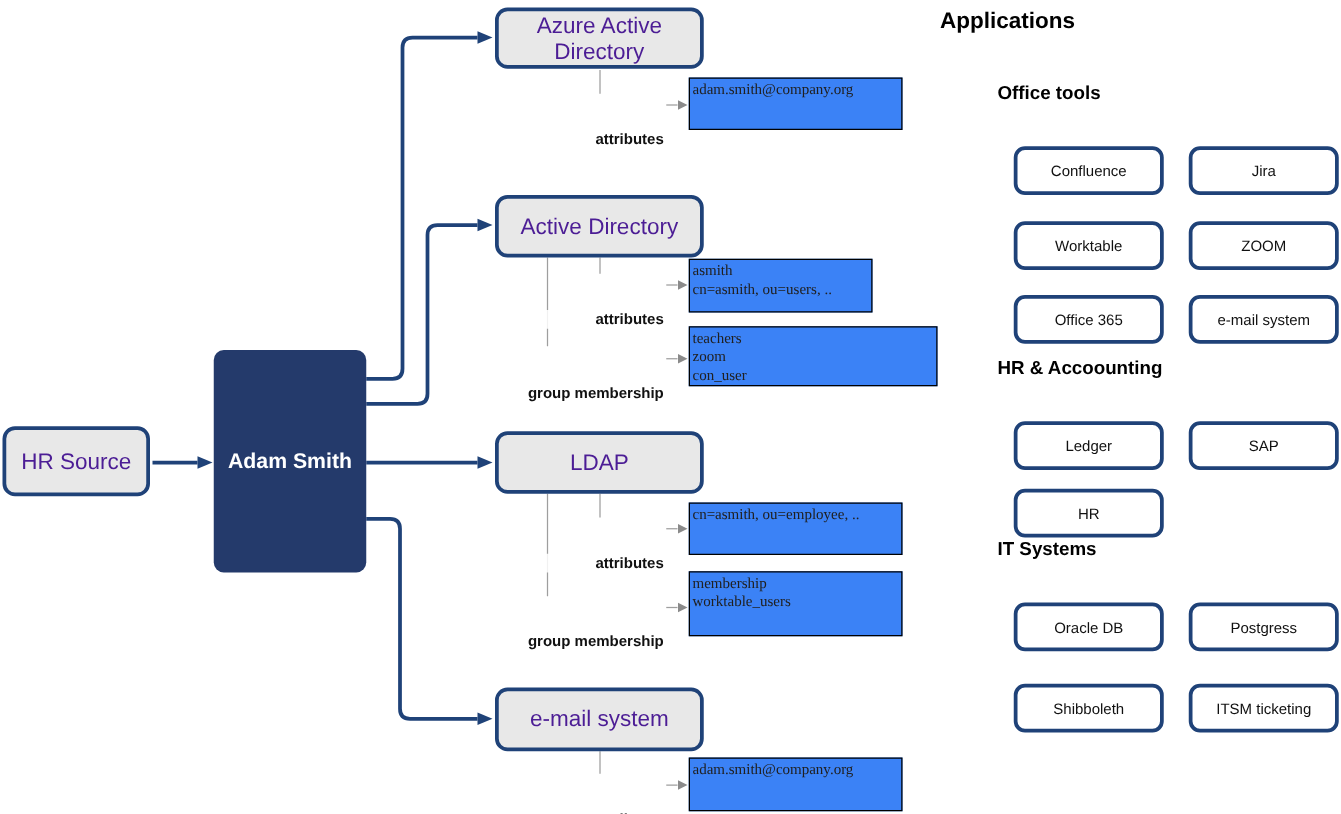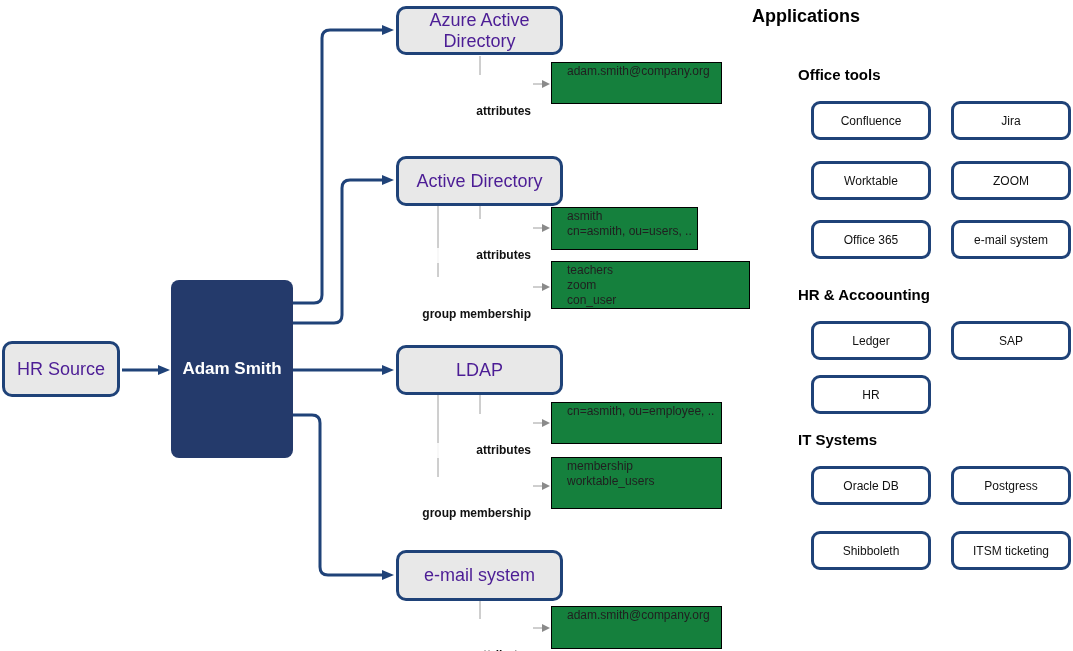--- a/index.html
+++ b/index.html
@@ -25,43 +25,43 @@
     font-size:18px;color:#4c1d95;text-align:center;
   }
   
   .person{
     position:absolute;background:var(--navy-fill);
     border-radius:8px;display:flex;align-items:center;justify-content:center;
     color:#ffffff;font-weight:bold;font-size:17px;text-align:center;
   }
   
   .vbox{
-    position:absolute;background:#15803d;border:1px solid #000000;
+    position:absolute;background:#3b82f6;border:1px solid #000000;
     font-size:12px;line-height:15px;color:#202020;
-    padding:1px 15px;white-space:nowrap;overflow:hidden;
+    padding:1px 2px;white-space:nowrap;overflow:hidden;font-family:Liberation Serif, serif;
   }
   
   .edge-label{
     position:absolute;font-size:12px;font-weight:bold;color:#111;
     text-align:right;background:rgba(255,255,255,0.85);
     line-height:15px;
     margin-top:28px;
   }
   
   .panel-title{
     position:absolute;font-size:18px;font-weight:bold;color:#000;line-height:18px;
   }
   .section-title{
     position:absolute;font-size:15px;font-weight:bold;color:#000;line-height:18px;margin-left:16px;
   }
   .appbox{
     position:absolute;width:120px;height:39px;background:#ffffff;
     border:3px solid var(--navy-stroke);border-radius:9px;
     display:flex;align-items:center;justify-content:center;
-    font-size:12px;color:#111;text-align:center;
+    font-size:12px;color:#111;text-align:center;margin-top:16px;
   }
 </style>
 </head>
 <body>
 
 <svg class="connectors">
   <defs>
     <marker id="mNavy" markerUnits="userSpaceOnUse" markerWidth="14" markerHeight="12" refX="1" refY="6" orient="auto">
       <path d="M1,1 L13,6 L1,11 Z" fill="#1f4278"></path>
     </marker>

